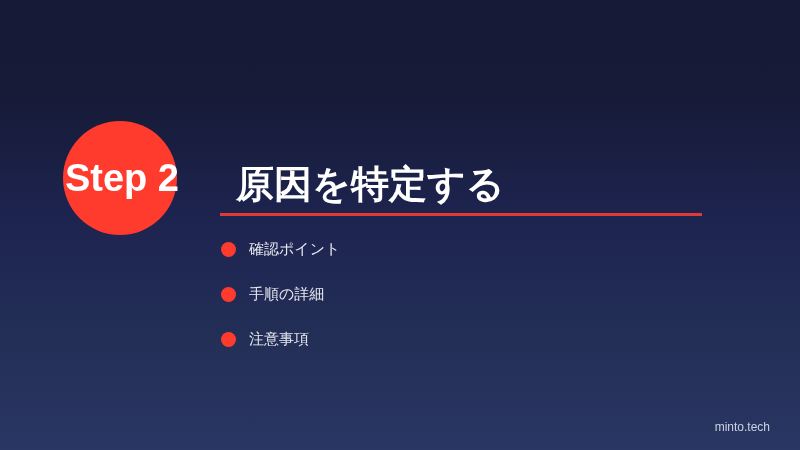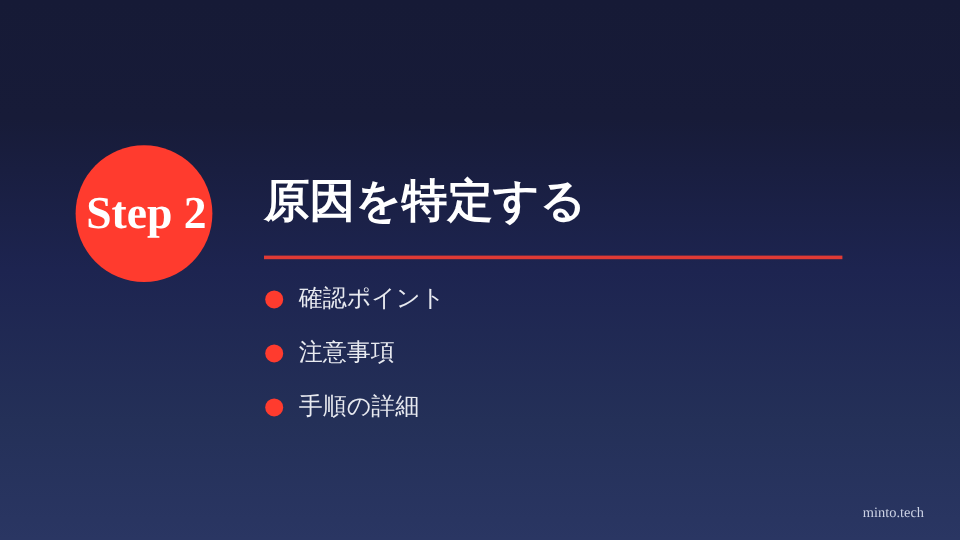--- a/index.html
+++ b/index.html
@@ -16,21 +16,20 @@
     position: relative;
     width: 800px;
     height: 450px;
     overflow: hidden;
     background: linear-gradient(180deg,
                 #161a36 0%,
                 #171b38 22%,
                 #1d2450 50%,
                 #243058 78%,
                 #2a3663 100%);
-    font-family: Liberation Serif, serif;
   }
 
   
   .step-badge {
     position: absolute;
     left: 63px;
     top: 121px;
     width: 114px;
     height: 114px;
   }
@@ -60,21 +59,21 @@
     left: 220px;
     top: 143px;
     width: 500px;
   }
   .slide-title {
     font-size: 38px;
     font-weight: bold;
     color: #ffffff;
     line-height: 50px;
     white-space: nowrap;
-    margin: 0;
+    margin: 16px;
   }
   .title-rule {
     position: absolute;
     left: 0;
     top: 70px;
     width: 482px;
     height: 3px;
     background: #e03a35;
   }
 
@@ -98,21 +97,21 @@
   }
   .bullet-dot {
     flex: 0 0 auto;
     width: 15px;
     height: 15px;
     border-radius: 50%;
     background: #ff3b2e;
   }
   .bullet-text {
     margin-left: 13px;
-    font-size: 20px;
+    font-size: 15px;
     color: #e8eaf0;
     line-height: 16px;
     white-space: nowrap;
   }
 
   
   .footer-brand {
     position: absolute;
     right: 30px;
     bottom: 12px;
@@ -137,23 +136,23 @@
     <div class="title-rule"></div>
   </div>
 
   <ul class="bullet-list">
     <li class="bullet-item">
       <span class="bullet-dot"></span>
       <span class="bullet-text">確認ポイント</span>
     </li>
     <li class="bullet-item">
       <span class="bullet-dot"></span>
-      <span class="bullet-text">注意事項</span>
+      <span class="bullet-text">手順の詳細</span>
     </li>
     <li class="bullet-item">
       <span class="bullet-dot"></span>
-      <span class="bullet-text">手順の詳細</span>
+      <span class="bullet-text">注意事項</span>
     </li>
   </ul>
 
   <div class="footer-brand">minto.tech</div>
 
 </div>
 
 </body></html>

